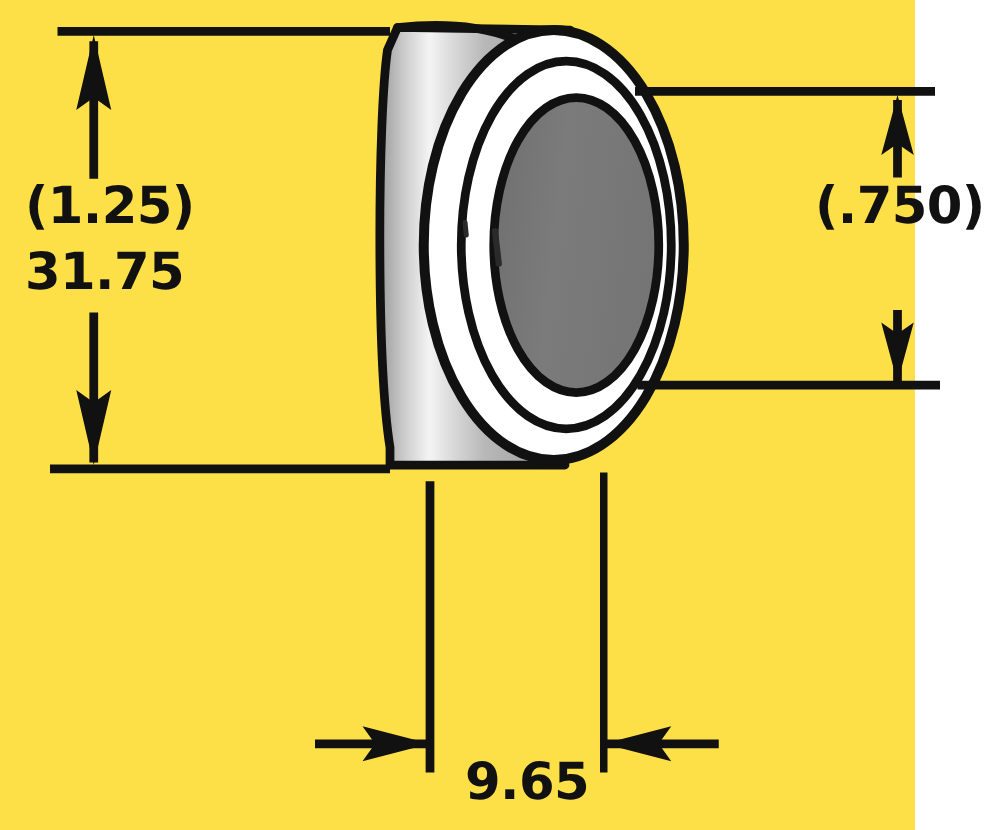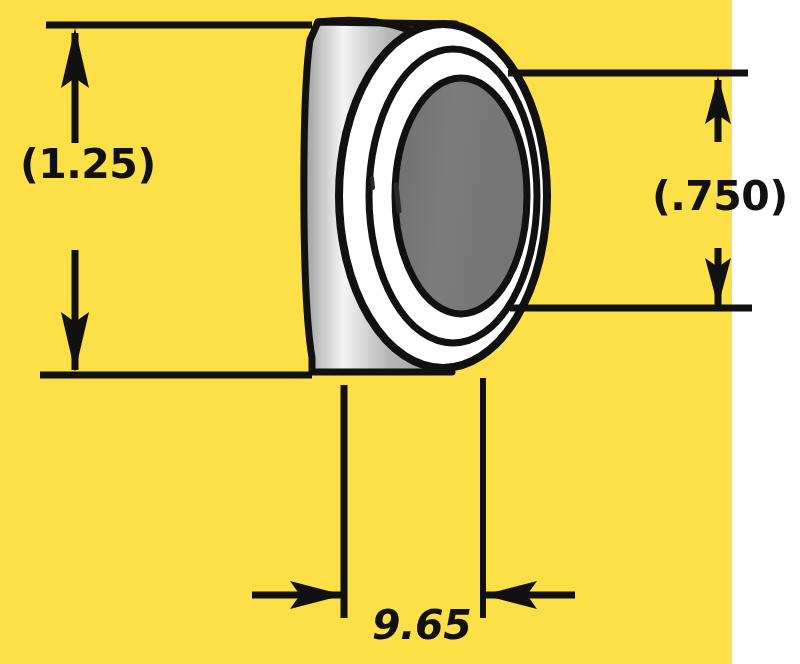--- a/index.html
+++ b/index.html
@@ -16,24 +16,24 @@
     font-family:"DejaVu Sans","Liberation Sans",sans-serif;
     font-weight:700;
     color:#111111;
     white-space:nowrap;
     letter-spacing:-0.5px;
     line-height:1.0;
     -webkit-font-smoothing:none;
   }
   .dim-left-a{left:20px;top:144px;font-size:41px;}
   .dim-left-b{left:20px;top:197px;font-size:41px;}
-  .dim-right-a{left:652px;top:144px;font-size:41px;margin-top:32px;}
+  .dim-right-a{left:652px;top:144px;font-size:41px;}
   .dim-right-b{left:664px;top:197px;font-size:41px;}
   .dim-bot-a{left:370px;top:552px;font-size:41px;}
-  .dim-bot-b{left:372px;top:605px;font-size:41px;font-style:italic;}
+  .dim-bot-b{left:372px;top:605px;font-size:41px;}
 </style>
 </head>
 <body>
 
 <div id="stage">
 
   <svg width="800" height="664" viewBox="0 0 800 664">
     <defs>
       <linearGradient id="bodyGrad" x1="0" y1="0" x2="1" y2="0">
         <stop offset="0%" stop-color="#9a9a9a"></stop>
@@ -110,18 +110,19 @@
 
       <path d="M 252,595 L 344,595" stroke="#111111" stroke-width="7"></path>
       <polygon points="344,595 290,581 300,595 290,609" fill="#111111"></polygon>
 
       <path d="M 483,595 L 575,595" stroke="#111111" stroke-width="7"></path>
       <polygon points="483,595 537,581 527,595 537,609" fill="#111111"></polygon>
     </g>
   </svg>
 
   <div class="dimtext dim-left-a">(1.25)</div>
+  <div class="dimtext dim-left-b">31.75</div>
 
   <div class="dimtext dim-right-a">(.750)</div>
 
   <div class="dimtext dim-bot-b">9.65</div>
 
 </div>
 
 </body></html>

